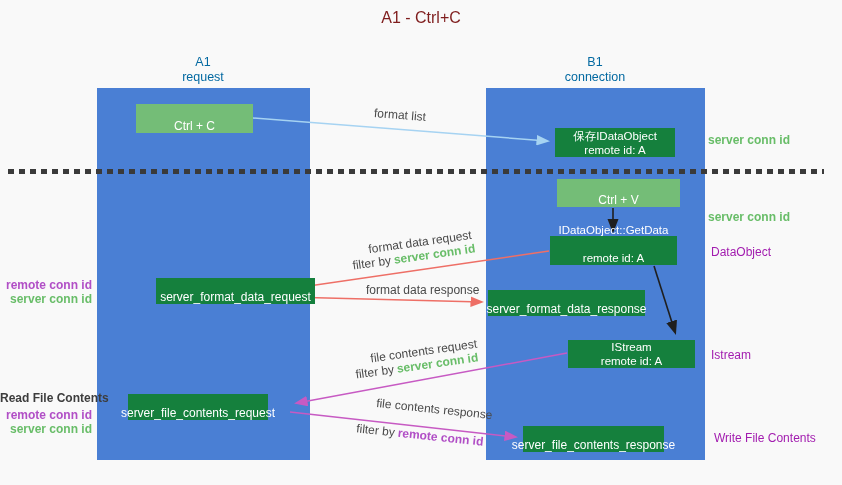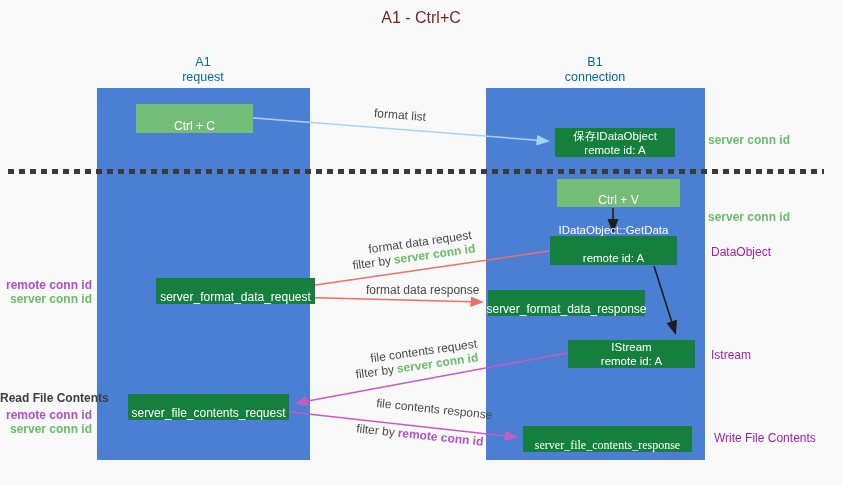--- a/index.html
+++ b/index.html
@@ -124,25 +124,25 @@
 
   <div class="box orange-box" style="left:488px;top:290px;width:157px;height:26px;">
     <span>server_format_data_response</span>
   </div>
 
   <div class="box orange-box two-line" style="left:568px;top:340px;width:127px;height:28px;">
     <span>IStream</span>
     <span>remote id: A</span>
   </div>
 
-  <div class="box orange-box" style="left:128px;top:394px;width:161px;height:26px;">
+  <div class="box orange-box" style="left:128px;top:394px;width:140px;height:26px;">
     <span>server_file_contents_request</span>
   </div>
 
-  <div class="box orange-box" style="left:523px;top:426px;width:169px;height:26px;font-family:Liberation Serif, serif;">
+  <div class="box orange-box" style="left:523px;top:426px;width:141px;height:26px;">
     <span>server_file_contents_response</span>
   </div>
 
   <div class="arrow-label rot-down-sm" style="left:374px;top:108px;">format list</div>
 
   <div class="arrow-label rot-up" style="left:368px;top:235px;">format data request</div>
   <div class="arrow-label rot-up" style="left:352px;top:250px;">
     <span>filter by</span><span class="green-id">server conn id</span>
   </div>
 

